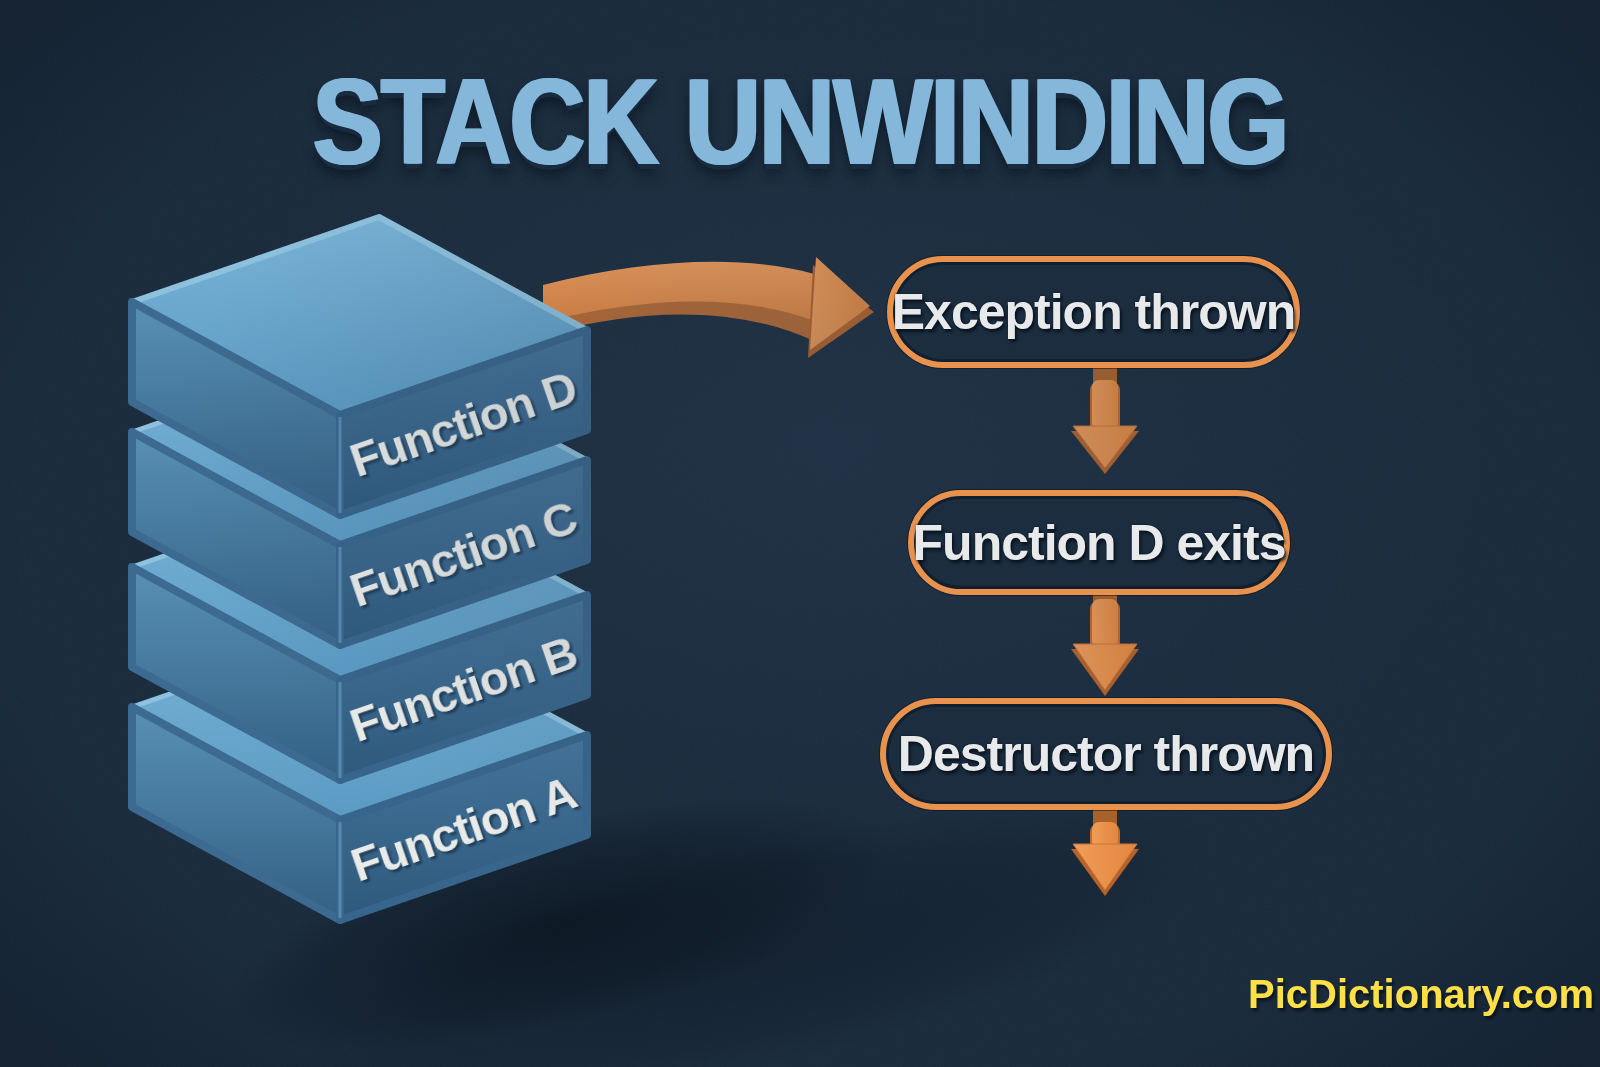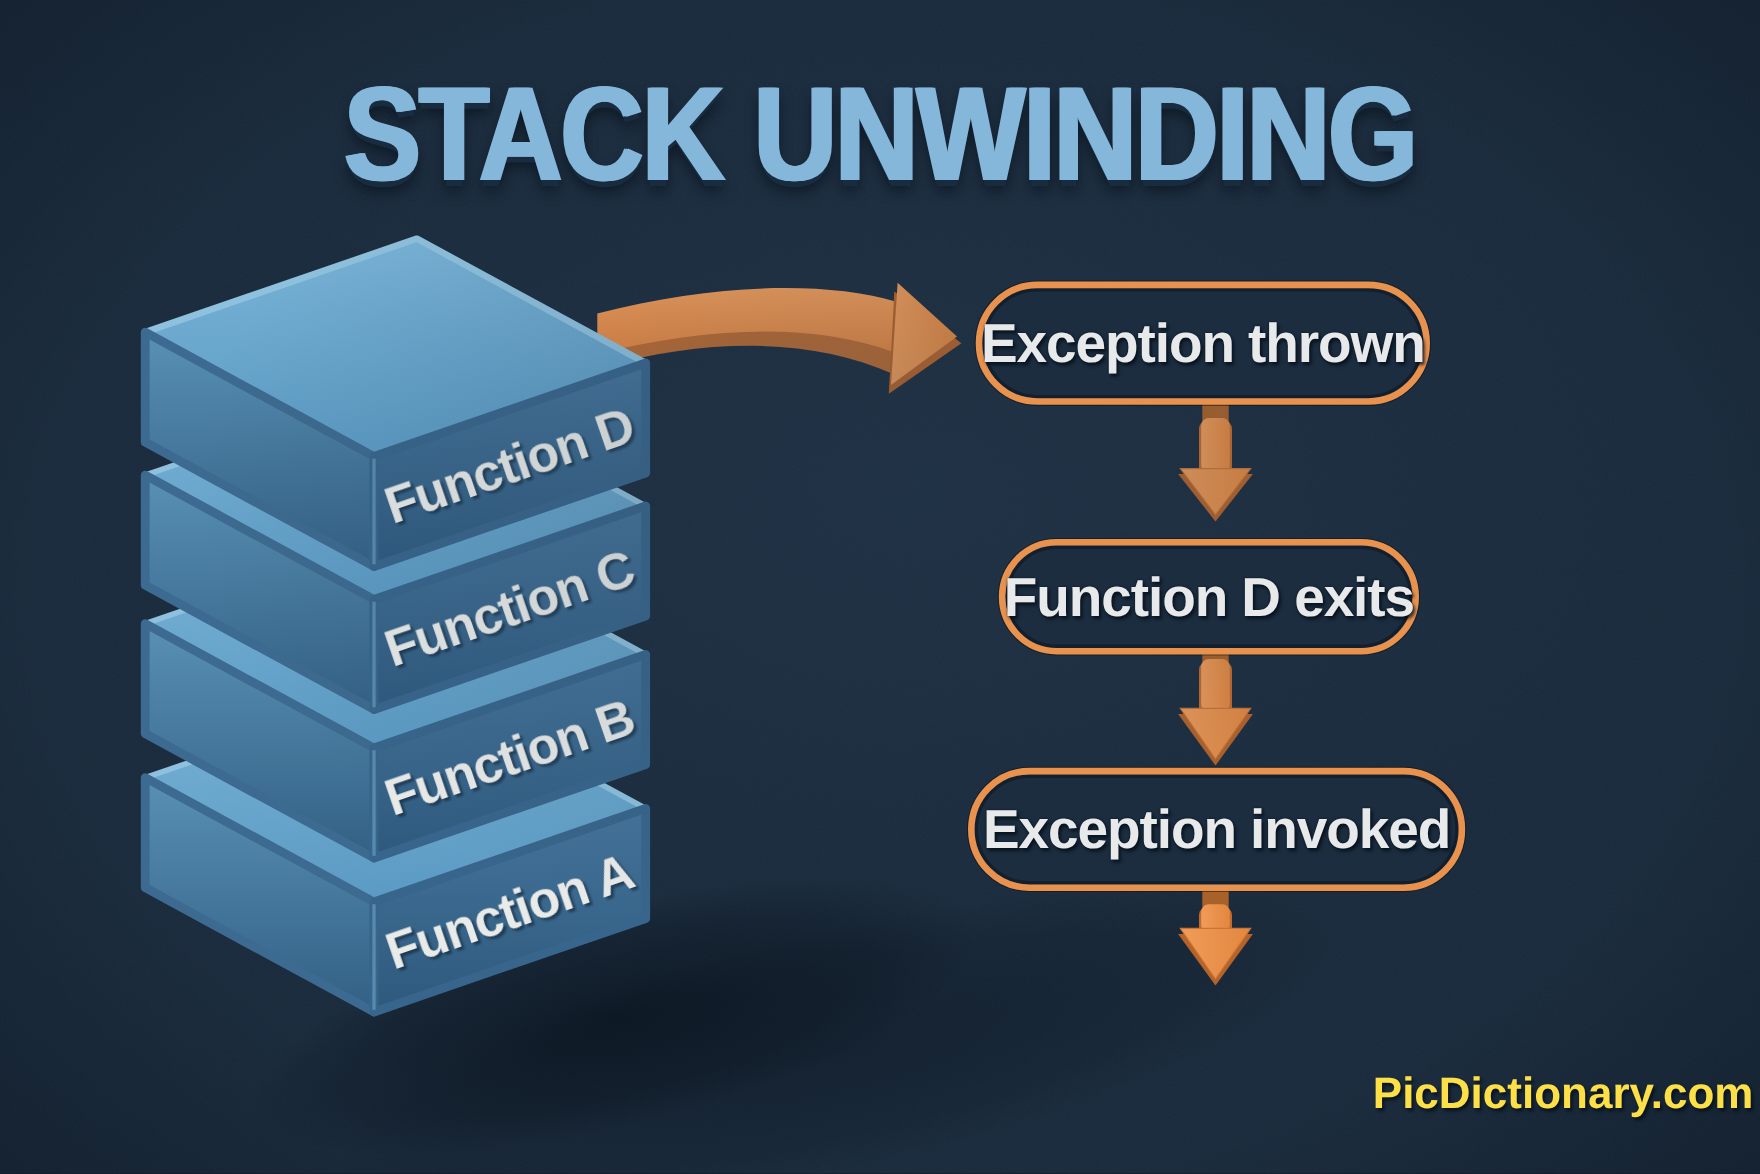--- a/index.html
+++ b/index.html
@@ -177,18 +177,18 @@
 
   <div class="title">STACK UNWINDING</div>
 
   <div class="flow-box" style="left:887px;top:256px;width:413px;height:112px;">
     <span class="flow-label">Exception thrown</span>
   </div>
   <div class="flow-box" style="left:908px;top:473px;width:382px;height:105px;margin-top:17px;">
     <span class="flow-label">Function D exits</span>
   </div>
   <div class="flow-box" style="left:880px;top:698px;width:452px;height:112px;">
-    <span class="flow-label">Exception invoked</span>
+    <span class="flow-label">Destructor thrown</span>
   </div>
 
   <div class="watermark">PicDictionary.com</div>
 
 </div>
 
 </body></html>

